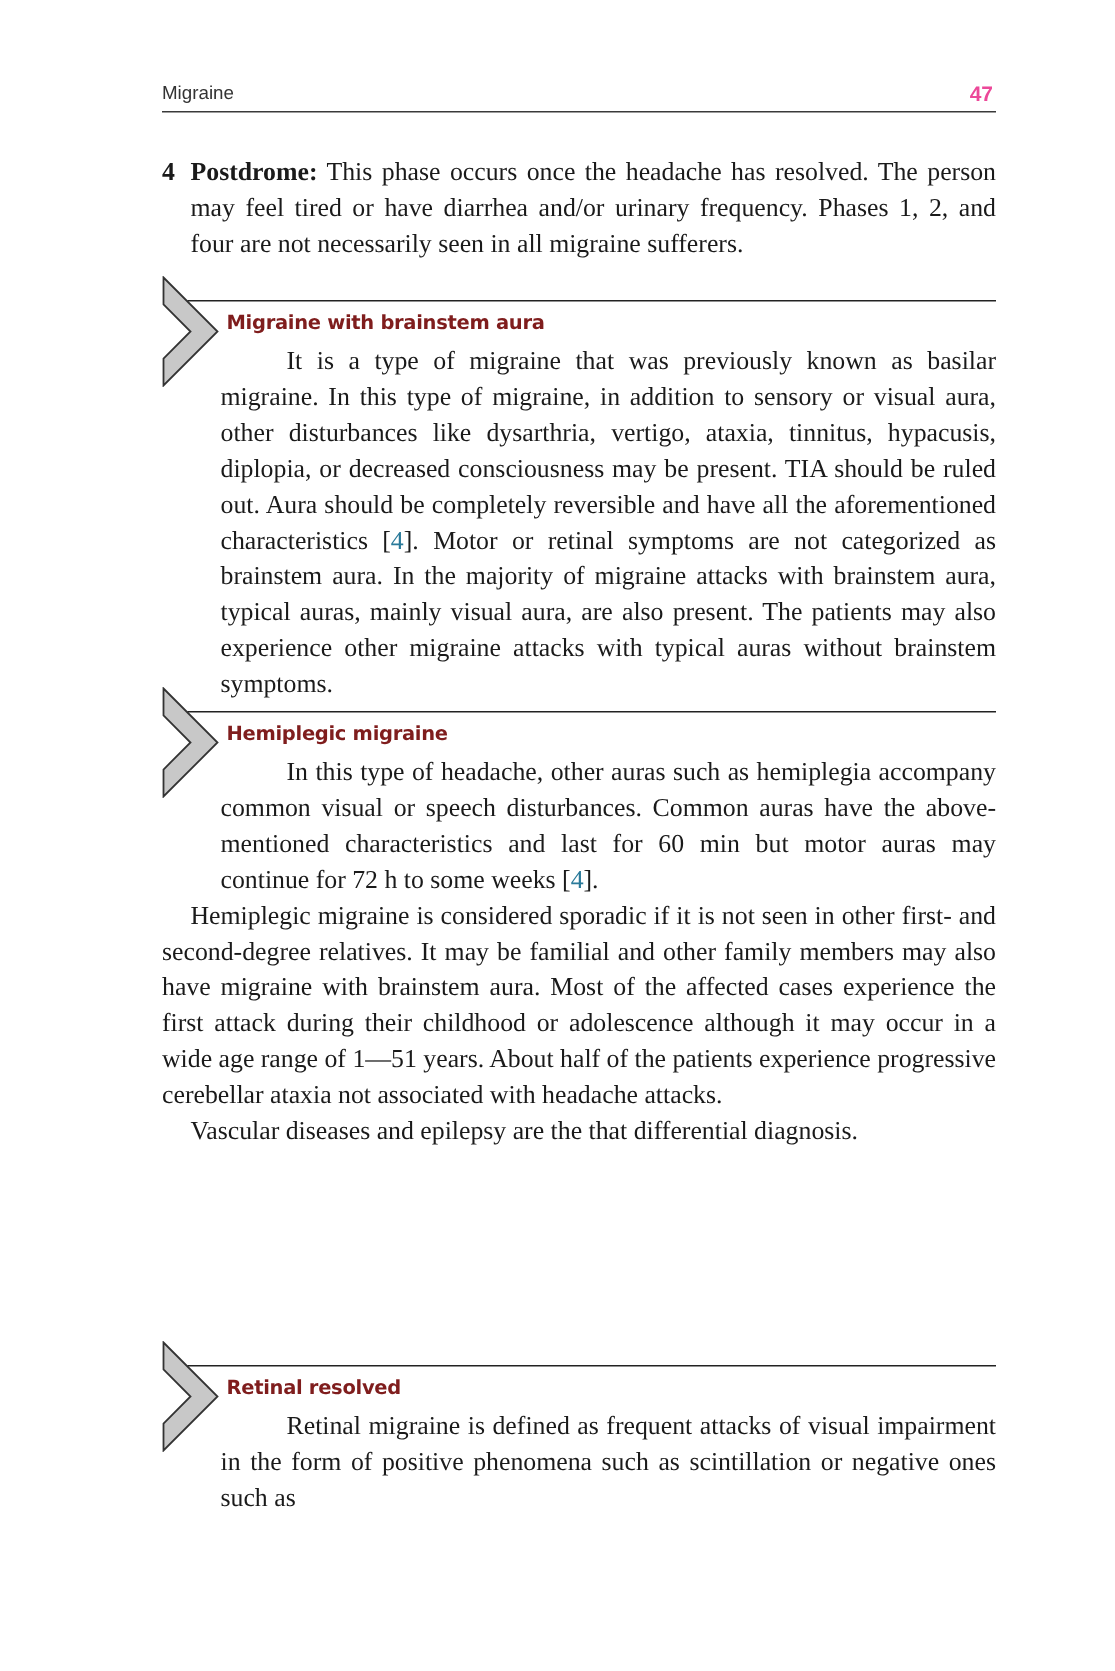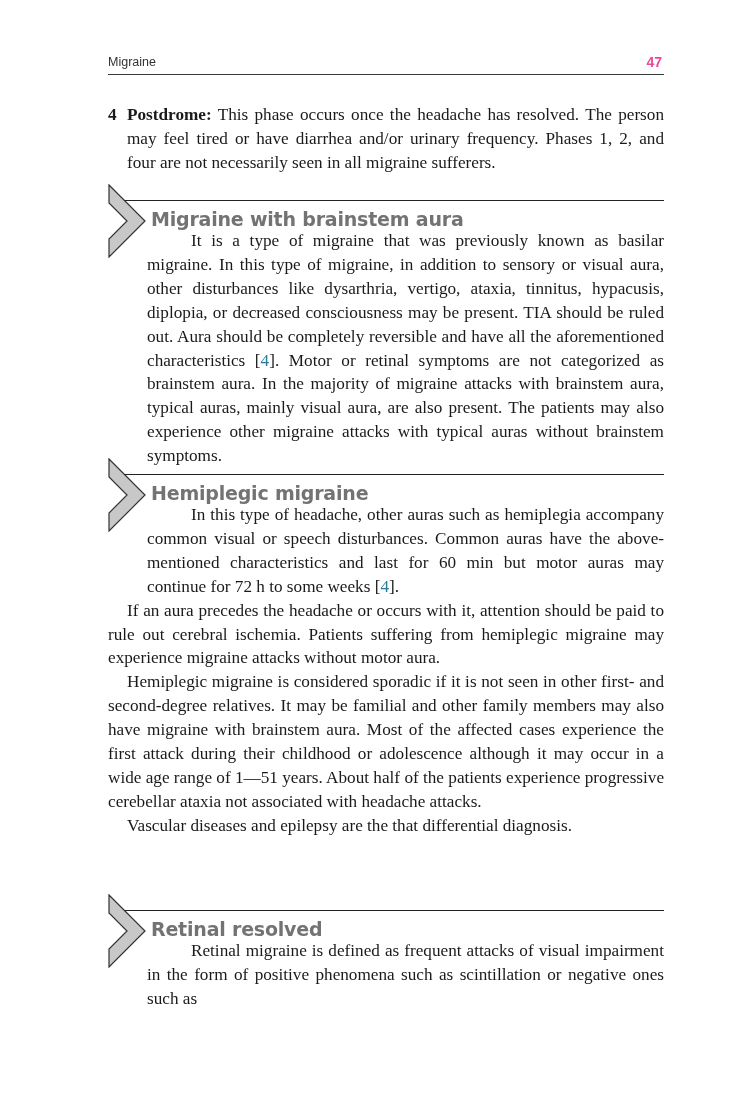--- a/index.html
+++ b/index.html
@@ -21,21 +21,21 @@
   .list-item { position: absolute; left: 108px; top: 103px; width: 556px; }
   .list-item .num { position: absolute; left: 0; top: 0; font-weight: bold; }
   .list-item .content { margin-left: 19px; }
   .list-item .lead { font-weight: bold; }
 
   .section { position: absolute; left: 108px; width: 556px; }
   .section .rule { position: absolute; left: 17px; right: 0; top: 16px; height: 0; border-top: 1.6px solid #222; }
   .section .chev { position: absolute; left: 0; top: 0; width: 40px; height: 74px; }
   .section .heading {
     position: absolute; left: 43px; top: 24px;
-    font-family: "DejaVu Sans", sans-serif; font-weight: bold; font-size: 19px; color: #737373;
+    font-family: "DejaVu Sans", sans-serif; font-weight: bold; font-size: 13px; color: #7f1d1d;
     letter-spacing: -0.2px;
   }
   .section .paras { position: absolute; left: 0; top: 45px; width: 556px; }
   .paras p { margin: 0; text-indent: 19px; }
   .paras p.first { text-indent: 44px; margin-left: 39px; }
   .cite { color: #2a7a9a; }
 </style>
 </head>
 <body>
 
@@ -63,21 +63,20 @@
   </div>
 
   <div class="section" style="top:458px;">
     <svg class="chev" viewBox="0 0 40 74">
       <polygon points="1,1 37,37 1,73 1,55 19,37 1,19" fill="#c8c8c8" stroke="#333" stroke-width="1.2"></polygon>
     </svg>
     <div class="rule"></div>
     <div class="heading">Hemiplegic migraine</div>
     <div class="paras body-text">
       <p class="first"><span>In this type of headache, other auras such as hemiplegia accompany common visual or speech disturbances. Common auras have the above-mentioned characteristics and last for 60 min but motor auras may continue for 72 h to some weeks [</span><span class="cite">4</span><span>].</span></p>
-      <p>If an aura precedes the headache or occurs with it, attention should be paid to rule out cerebral ischemia. Patients suffering from hemiplegic migraine may experience migraine attacks without motor aura.</p>
       <p>Hemiplegic migraine is considered sporadic if it is not seen in other first- and second-degree relatives. It may be familial and other family members may also have migraine with brainstem aura. Most of the affected cases experience the first attack during their childhood or adolescence although it may occur in a wide age range of 1—51 years. About half of the patients experience progressive cerebellar ataxia not associated with headache attacks.</p>
       <p>Vascular diseases and epilepsy are the that differential diagnosis.</p>
     </div>
   </div>
 
   <div class="section" style="top:894px;">
     <svg class="chev" viewBox="0 0 40 74">
       <polygon points="1,1 37,37 1,73 1,55 19,37 1,19" fill="#c8c8c8" stroke="#333" stroke-width="1.2"></polygon>
     </svg>
     <div class="rule"></div>

